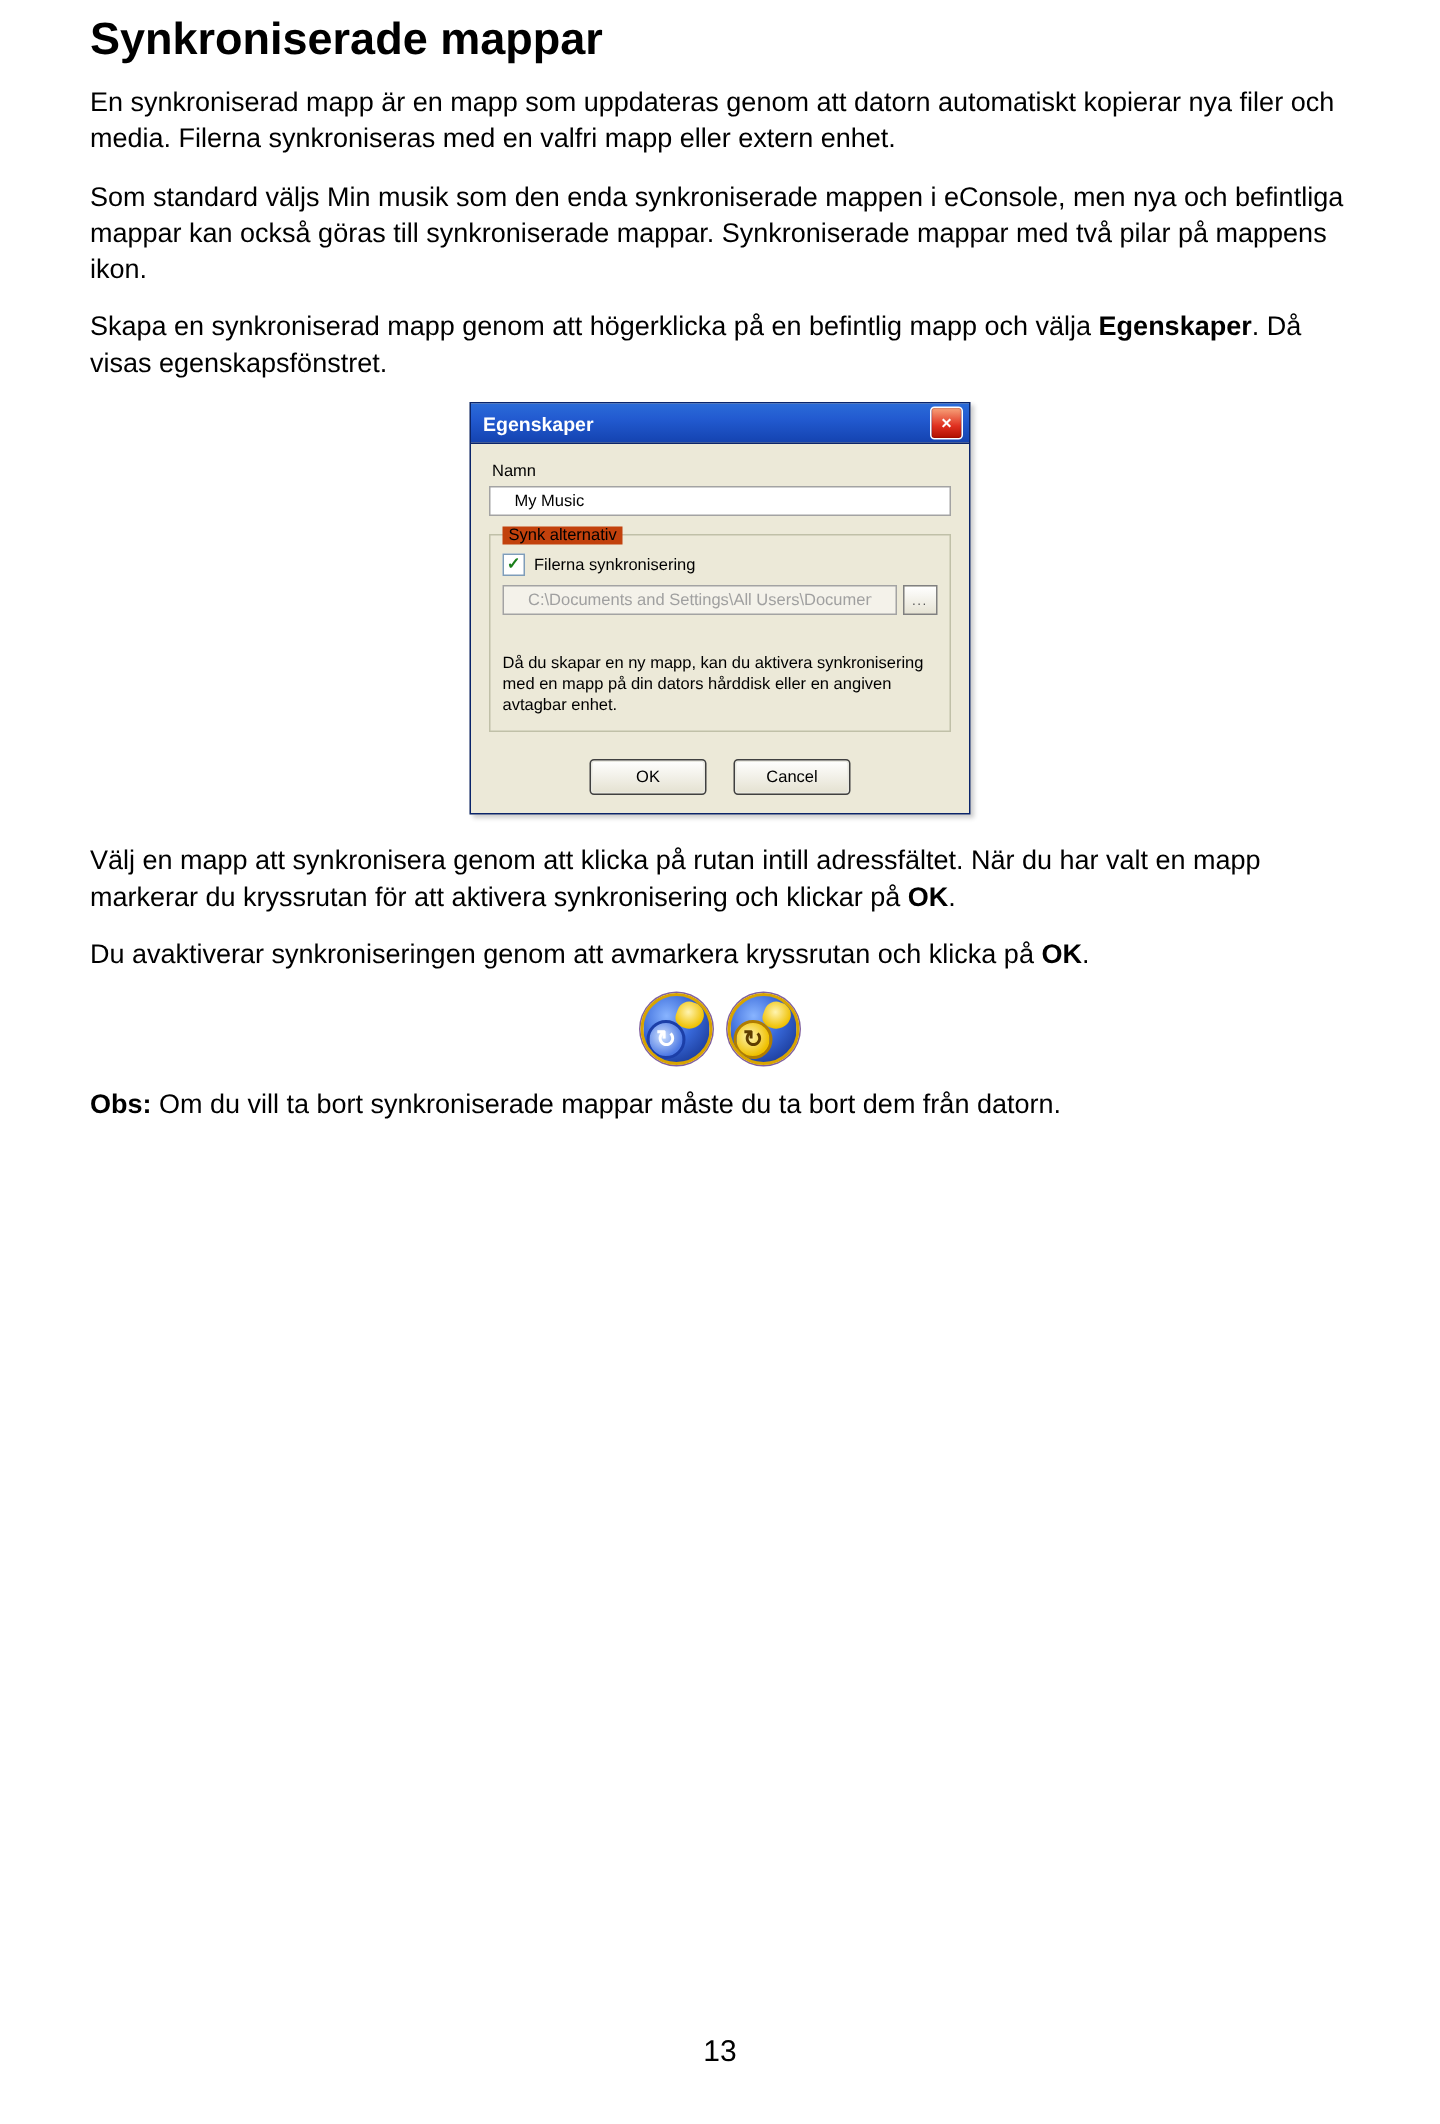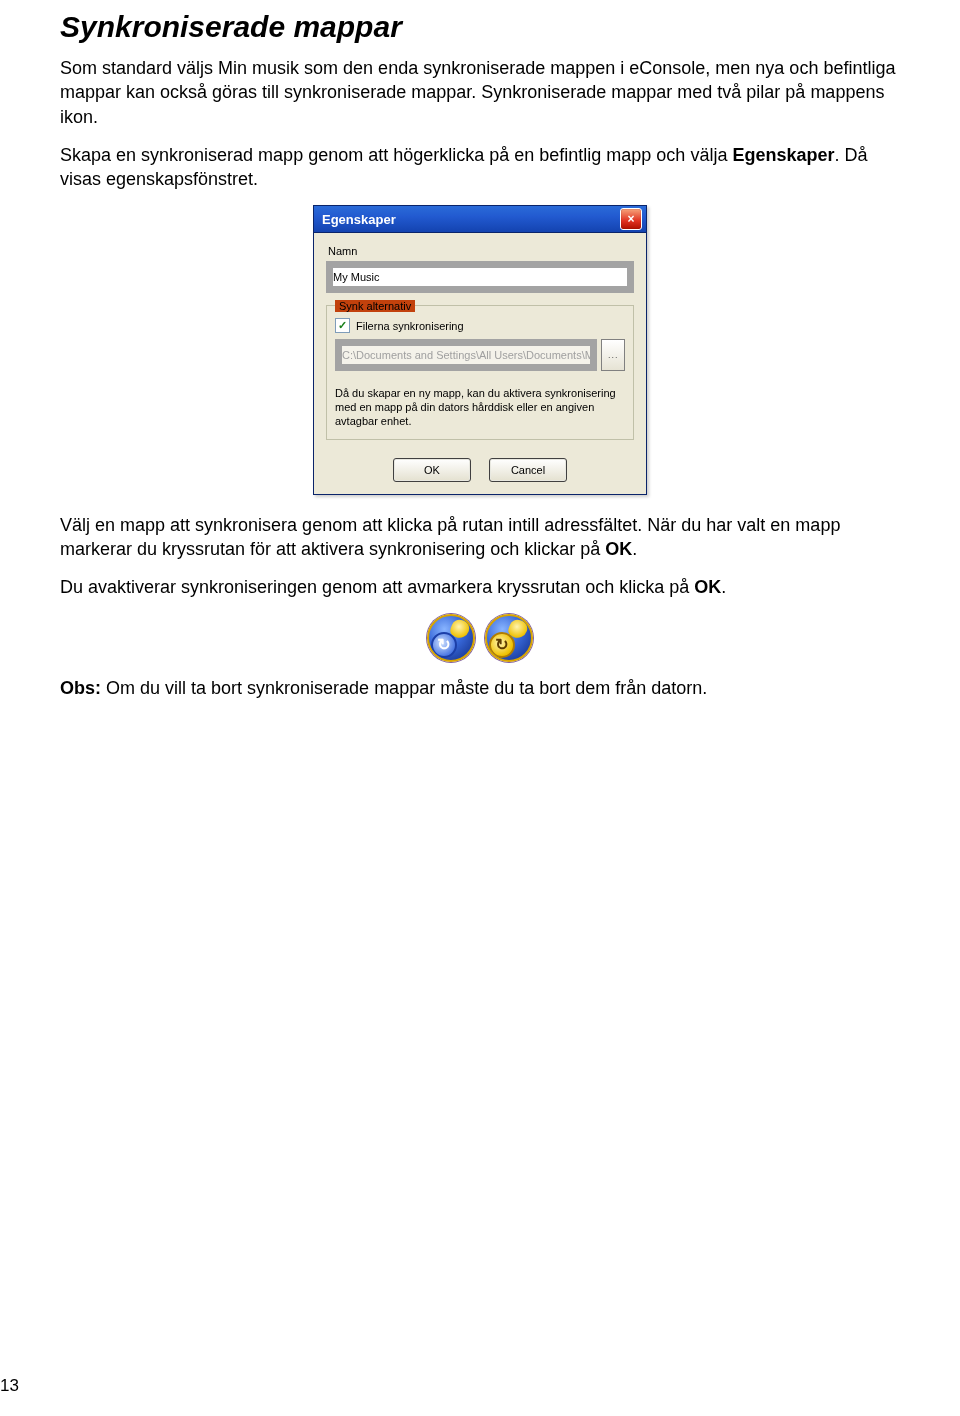--- a/index.html
+++ b/index.html
@@ -14,21 +14,20 @@
     padding: 10px 60px 40px 60px;
     box-sizing: border-box;
     min-height: 1416px;
     position: relative;
   }
   h1.doc-title {
     font-size: 30px;
     font-weight: bold;
     margin: 0 0 12px 0;
     font-family: "Trebuchet MS", "Segoe UI", sans-serif;
-    font-style: italic;
   }
   p.para {
     font-size: 18px;
     line-height: 1.35;
     margin: 0 0 14px 0;
   }
   .bold { font-weight: bold; }
   .dialog-wrap {
     display: flex;
     justify-content: center;
@@ -63,23 +62,23 @@
     border-radius: 3px;
     box-shadow: 0 0 1px #600 inset;
     display: flex; align-items: center; justify-content: center;
   }
   .xp-close-x { color:#fff; font-weight:bold; font-size:12px; line-height:12px; }
   .xp-body { padding: 10px 12px 10px 12px; }
   .xp-label { margin: 2px 0 4px 2px; }
   .xp-input {
     width: 100%;
     box-sizing: border-box;
-    border: 7px solid #a3a3a3;
+    border: 1px solid #a3a3a3;
     background: #fff;
-    padding: 3px 0;
+    padding: 3px 16px;
     font-family: Tahoma, sans-serif;
     font-size: 11px;
   }
   .xp-input.readonly {
     background: #f4f2ea;
     color: #a0a0a0;
   }
   .xp-fieldset {
     border: 1px solid #c0c0a8;
     margin-top: 12px;
@@ -104,21 +103,21 @@
   .xp-path-row { display:flex; gap:4px; align-items:stretch; }
   .xp-browse-btn {
     width: 24px;
     border: 1px solid #808080;
     background: linear-gradient(#fff,#e6e3d4);
     display:flex; align-items:center; justify-content:center;
     font-size: 9px;
     letter-spacing: 1px;
     color:#555;
   }
-  .xp-desc { margin-top: 16px; line-height:1.25; }
+  .xp-desc { margin-top: 26px; line-height:1.25; }
   .xp-buttons {
     display:flex; justify-content:center; gap:18px;
     padding: 8px 0 12px 0;
   }
   .xp-btn {
     width: 76px; height:22px;
     border: 1px solid #404040;
     border-radius: 3px;
     background: linear-gradient(#fff,#e4e1d0);
     font-family: Tahoma, sans-serif;
@@ -157,31 +156,33 @@
     border: 2px solid #1c3fa8;
     display:flex; align-items:center; justify-content:center;
     color:#fff;
     font-size:16px;
     font-weight:bold;
   }
   .globe.one .arrow { left:2px; bottom:2px; }
   .globe.two .arrow { left:2px; bottom:2px; background: radial-gradient(circle at 40% 40%, #fff4b0, #efc000 70%); border-color:#b07c00; color:#5e3c00;}
   .page-number {
     position:absolute;
-    bottom: 20px;
+    bottom: 36px;
     left: 0; right:0;
-    font-size: 17px;
+    text-align:center;
+    font-size: 20px;
   }
 </style>
 </head>
 <body>
 
 <div class="page">
   <h1 class="doc-title">Synkroniserade mappar</h1>
 
+  <p class="para">En synkroniserad mapp är en mapp som uppdateras genom att datorn automatiskt kopierar nya filer och media. Filerna synkroniseras med en valfri mapp eller extern enhet.</p>
   <p class="para">Som standard väljs Min musik som den enda synkroniserade mappen i eConsole, men nya och befintliga mappar kan också göras till synkroniserade mappar. Synkroniserade mappar med två pilar på mappens ikon.</p>
   <p class="para">
     <span>Skapa en synkroniserad mapp genom att högerklicka på en befintlig mapp och välja </span><span class="bold">Egenskaper</span><span>. Då visas egenskapsfönstret.</span>
   </p>
 
   <div class="dialog-wrap">
     <div class="xp-dialog">
       <div class="xp-titlebar">
         <span class="xp-title-text">Egenskaper</span>
         <div class="xp-close-btn">

